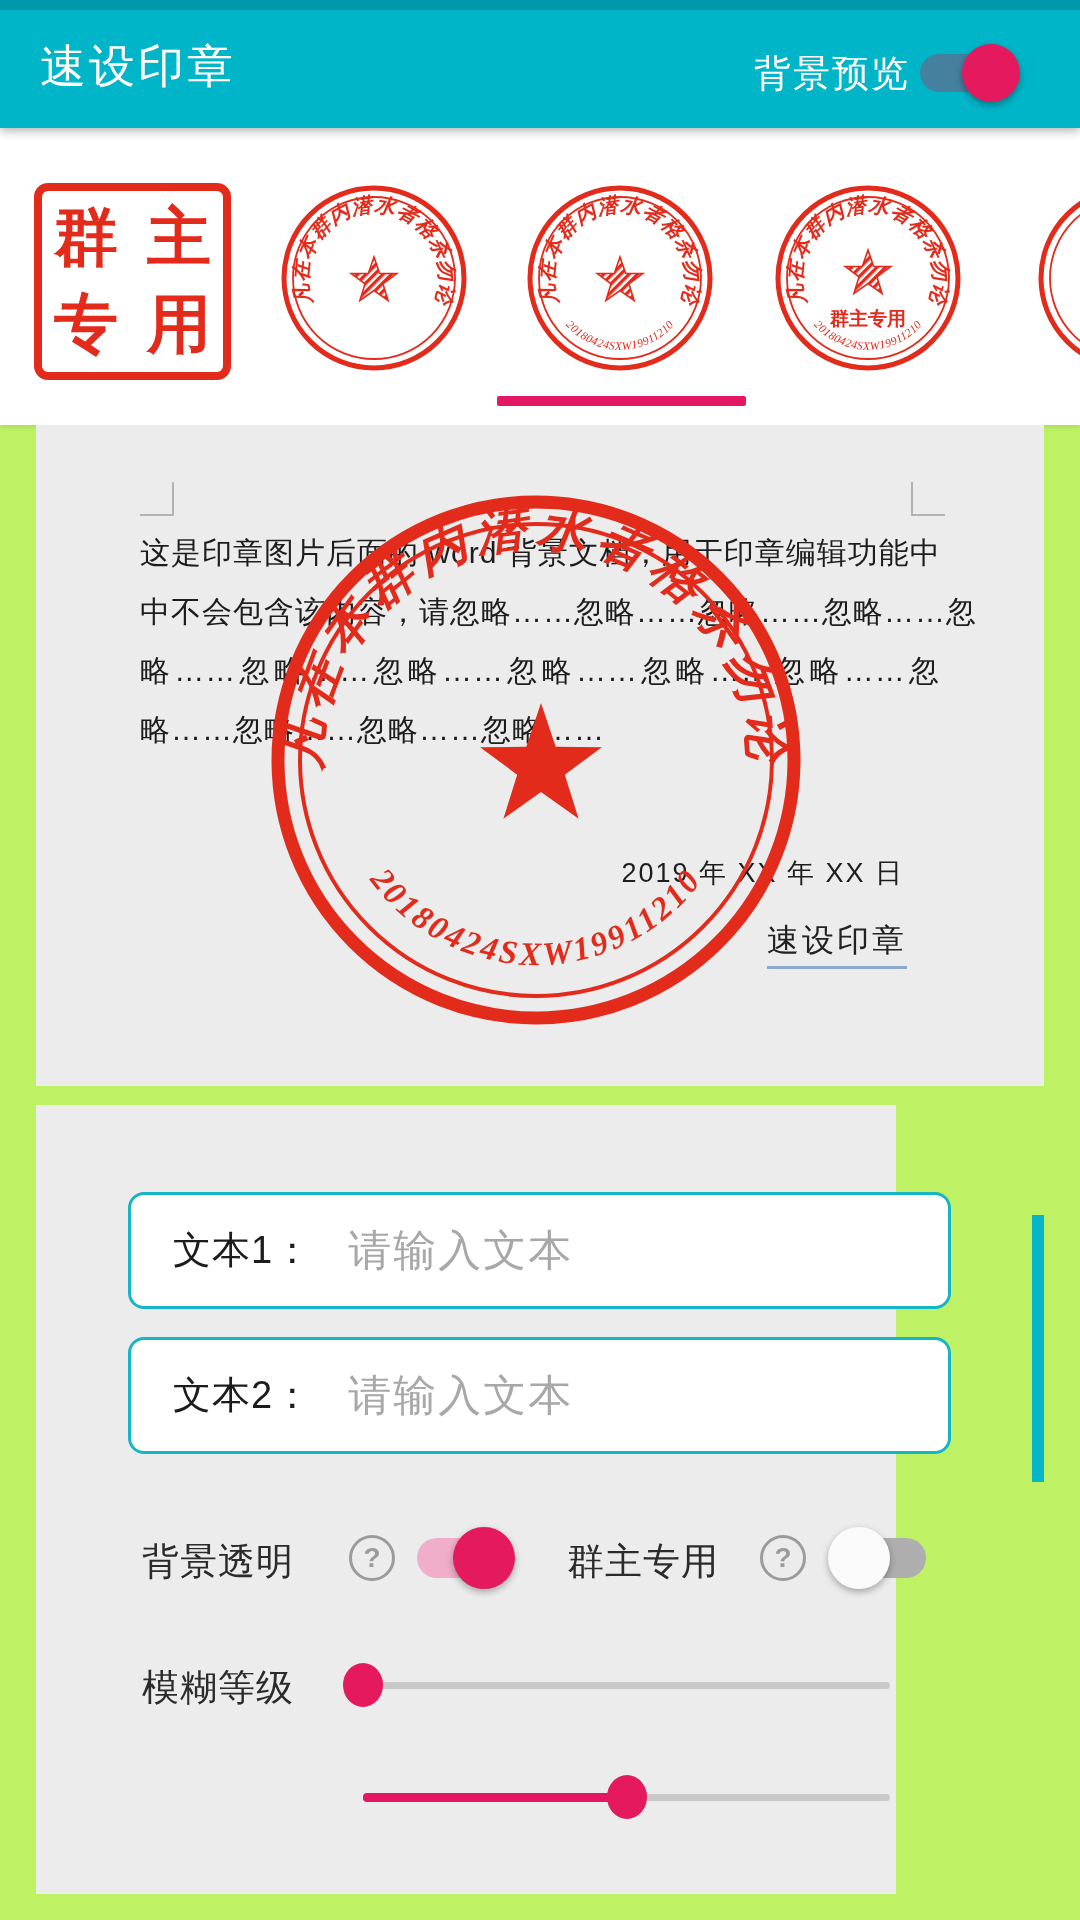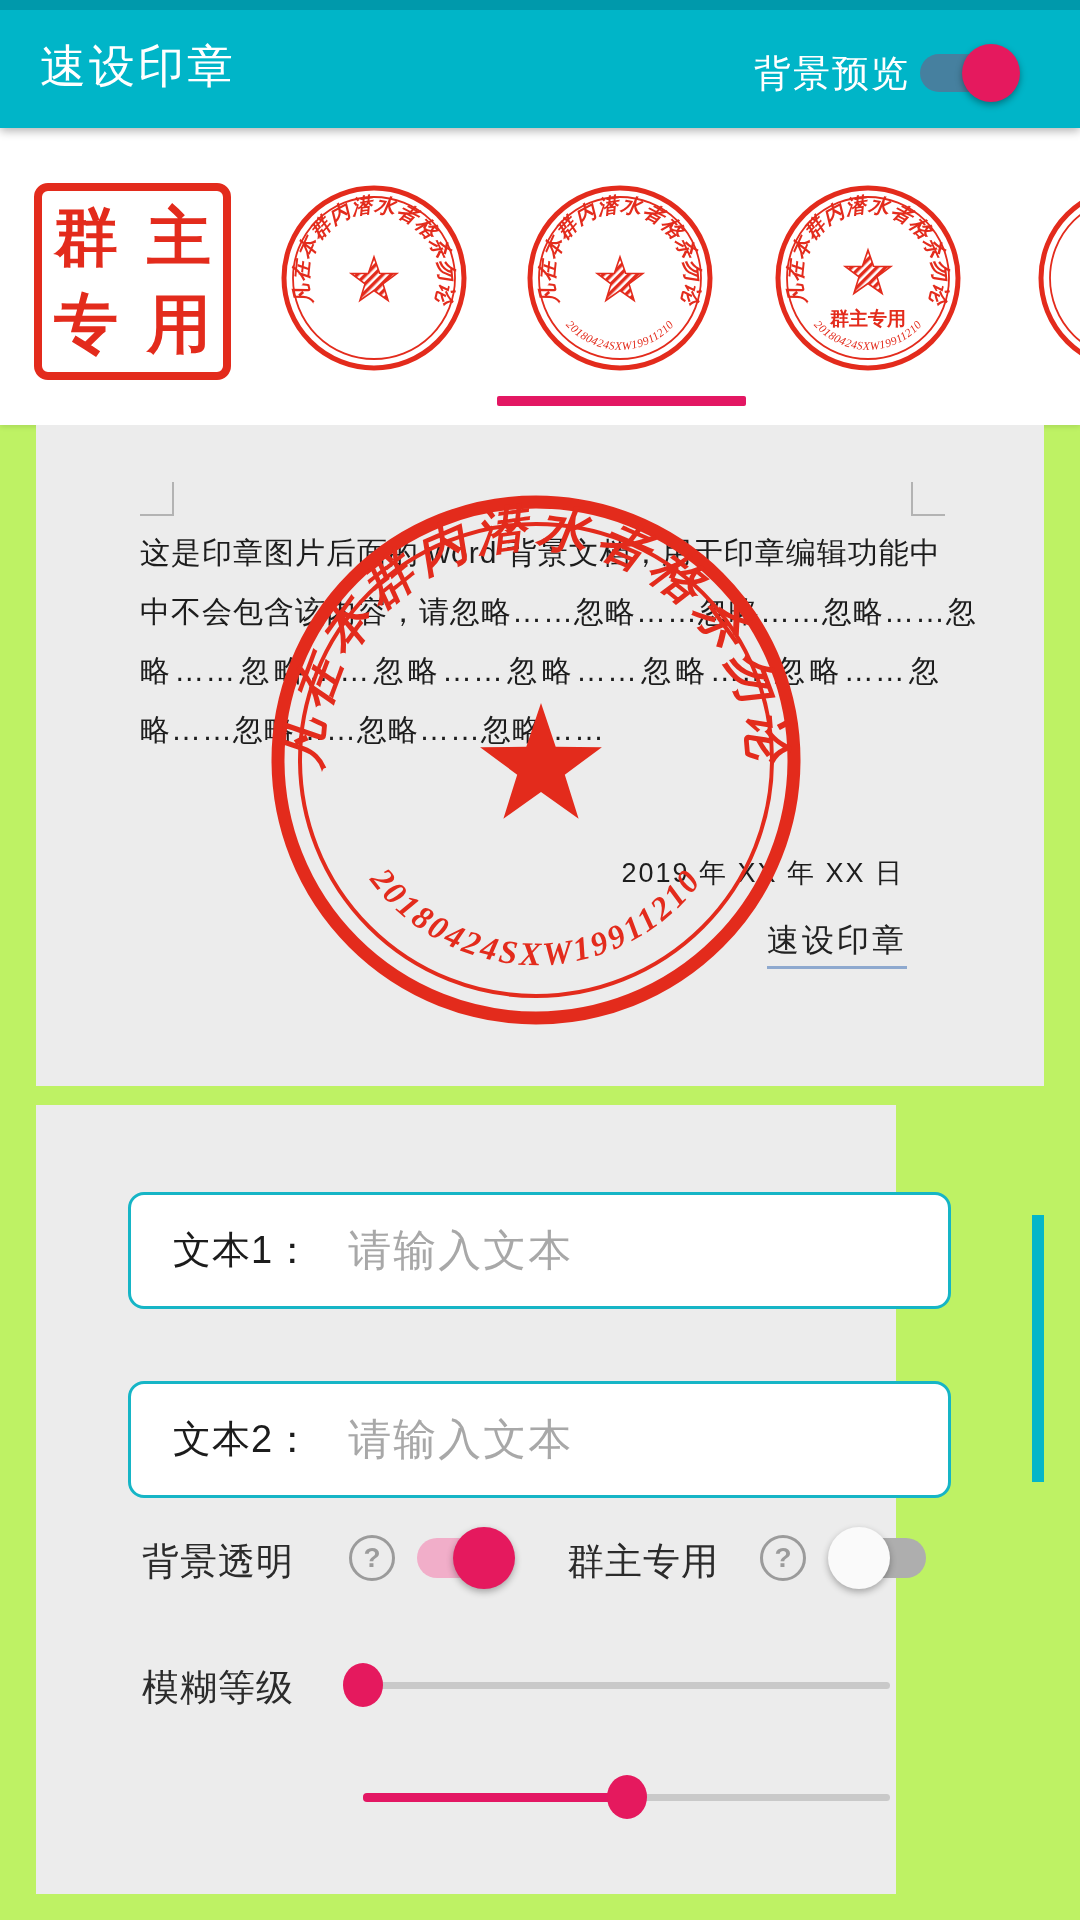--- a/index.html
+++ b/index.html
@@ -46,21 +46,21 @@
   .doc-link{position:absolute;top:494px;right:137px;font-size:32px;color:#222222;letter-spacing:3px;
     border-bottom:3px solid #8ea9cf;padding-bottom:3px;cursor:pointer;}
   .big-stamp{position:absolute;left:205px;top:40px;width:590px;height:590px;}
   
   .form-card{position:absolute;left:36px;top:1105px;width:860px;height:789px;background:#ececec;}
   .text-input{
     position:absolute;left:92px;width:817px;height:111px;background:#ffffff;
     border:3px solid #16b5c6;border-radius:16px;display:flex;align-items:center;
   }
   .text-input.first{top:87px;}
-  .text-input.second{top:232px;margin-top:44px;}
+  .text-input.second{top:232px;}
   .text-input .label{margin-left:42px;font-size:38px;color:#1c1c1c;letter-spacing:1px;}
   .text-input input{
     margin-left:34px;border:none;outline:none;flex:1;font-size:43px;color:#1c1c1c;background:transparent;
     font-family:"Liberation Sans","DejaVu Sans",sans-serif;letter-spacing:2px;
   }
   .text-input input::placeholder{color:#a8a8a8;}
   .ctl-label{position:absolute;font-size:37px;color:#2b2b2b;letter-spacing:1px;}
   .help-icon{
     position:absolute;width:40px;height:40px;border:3px solid #9b9b9b;border-radius:50%;
     color:#9b9b9b;font-size:28px;line-height:40px;text-align:center;font-weight:700;top:430px;

